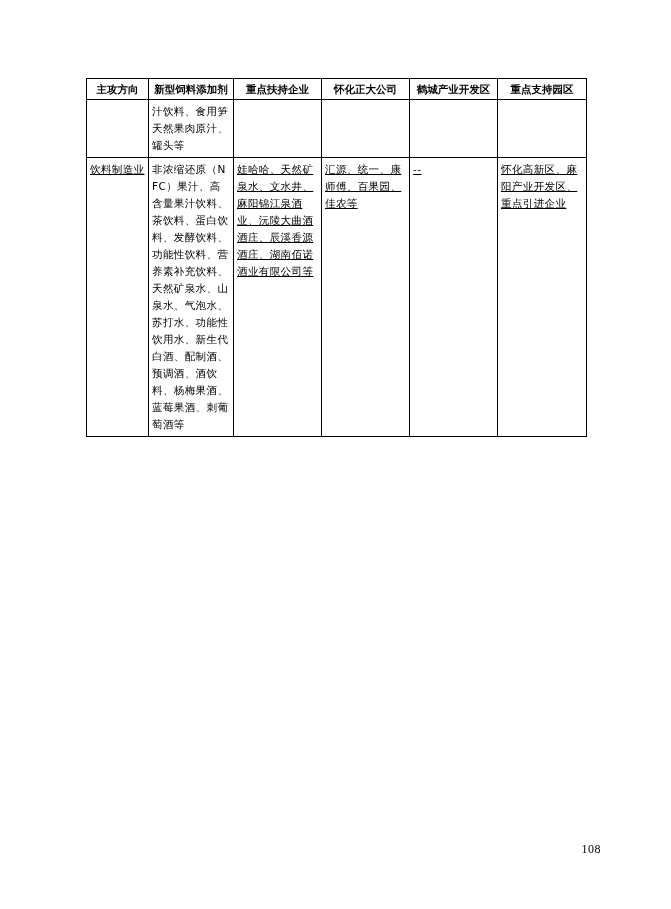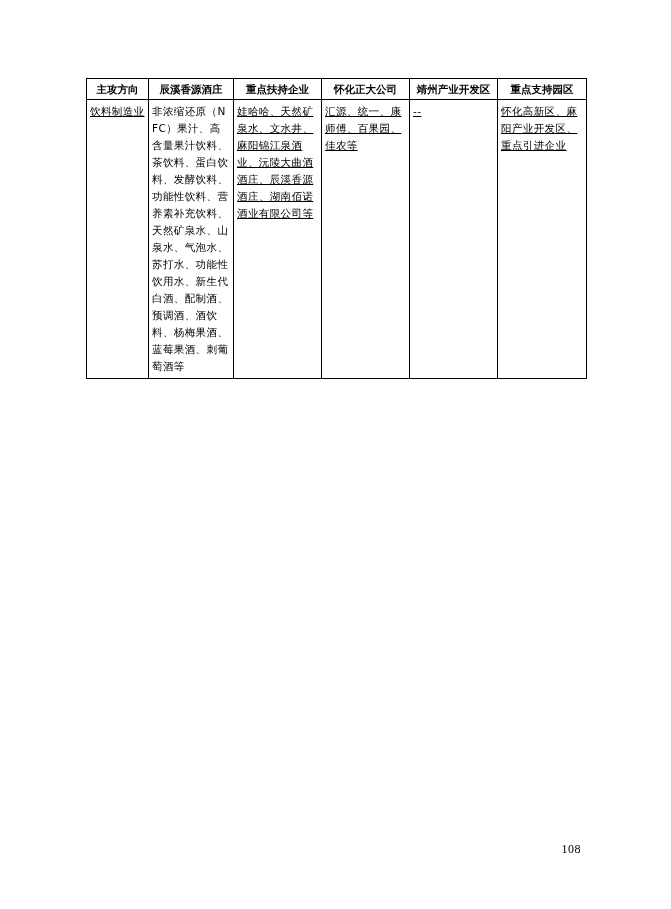--- a/index.html
+++ b/index.html
@@ -59,21 +59,21 @@
   .col4 { width: 88px; }
   .col5 { width: 88px; }
   .col6 { width: 89px; }
 
   td.middle-cell {
     vertical-align: middle;
     text-decoration: underline;
   }
   .page-number {
     position: absolute;
-    right: 90px;
+    right: 70px;
     top: 842px;
     font-size: 12px;
     font-family: "Liberation Serif", serif;
     letter-spacing: 0.5px;
   }
 </style>
 </head>
 <body>
 
 <div class="page">
@@ -84,28 +84,36 @@
         <col class="col1">
           <col class="col2">
           <col class="col3">
         <col class="col4">
           <col class="col5">
           <col class="col6">
       </colgroup>
       <thead>
         <tr>
           <th>主攻方向</th>
-          <th>辰溪香源酒庄</th>
+          <th>新型饲料添加剂</th>
           <th>重点扶持企业</th>
           <th>怀化正大公司</th>
-          <th>靖州产业开发区</th>
+          <th>鹤城产业开发区</th>
           <th>重点支持园区</th>
         </tr>
       </thead>
       <tbody>
+        <tr>
+          <td></td>
+          <td>汁饮料、食用笋天然果肉原汁、罐头等</td>
+          <td></td>
+          <td></td>
+          <td></td>
+          <td></td>
+        </tr>
         <tr>
           <td class="middle-cell">饮料制造业</td>
           <td>非浓缩还原（NFC）果汁、高含量果汁饮料、茶饮料、蛋白饮料、发酵饮料、功能性饮料、营养素补充饮料、天然矿泉水、山泉水、气泡水、苏打水、功能性饮用水、新生代白酒、配制酒、预调酒、酒饮料、杨梅果酒、蓝莓果酒、刺葡萄酒等</td>
           <td class="middle-cell">娃哈哈、天然矿泉水、文水井、麻阳锦江泉酒业、沅陵大曲酒酒庄、辰溪香源酒庄、湖南佰诺酒业有限公司等</td>
           <td class="middle-cell">汇源、统一、康师傅、百果园、佳农等</td>
           <td class="middle-cell">--</td>
           <td class="middle-cell">怀化高新区、麻阳产业开发区、重点引进企业</td>
         </tr>
       </tbody>
     </table>

